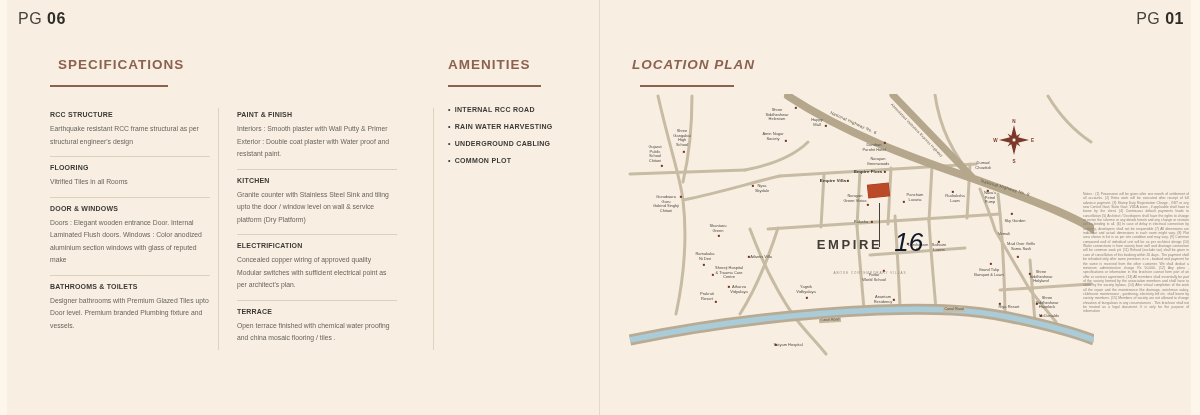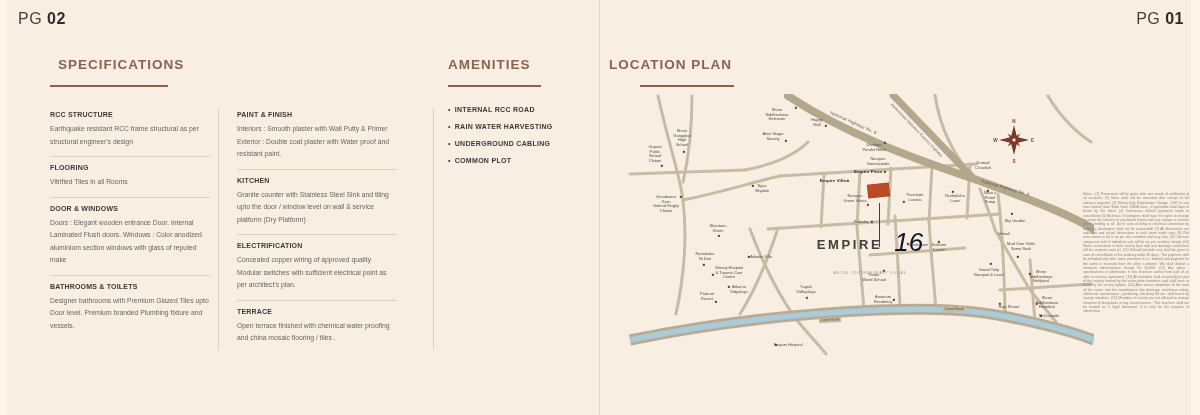--- a/index.html
+++ b/index.html
@@ -17,21 +17,21 @@
   .pg b{font-weight:bold;color:#2f2d2a;}
   .pg-left{left:18px;}
   .pg-right{right:16px;}
 
   .big-title{position:absolute;top:57px;font-size:13.5px;font-weight:bold;letter-spacing:1px;color:#8c6150;}
   .title-rule{position:absolute;top:85px;height:1.5px;background:#8c6150;}
   #spec-title{left:58px;}
   #spec-rule{left:50px;width:118px;}
   #amen-title{left:448px;}
   #amen-rule{left:448px;width:93px;}
-  #loc-title{left:609px;}
+  #loc-title{left:632px;font-style:italic;}
   #loc-rule{left:640px;width:94px;}
 
   .spec-col{position:absolute;top:104px;width:160px;}
   #spec-col-1{left:50px;}
   #spec-col-2{left:237px;}
   .vdiv{position:absolute;top:108px;width:1px;height:242px;background:#ddd3c0;}
   #vdiv-1{left:218px;}
   #vdiv-2{left:433px;}
 
   .spec-item{padding:7px 0 8px 0;border-bottom:1px solid #dcd1bd;}
@@ -73,21 +73,21 @@
        color:#8d847a;text-align:justify;}
 </style>
 </head>
 <body>
 
 <div class="spread">
   <div class="edge-strip edge-left"></div>
   <div class="edge-strip edge-right"></div>
   <div class="page-fold"></div>
 
-  <div class="pg pg-left"><span>PG</span> <b>02</b></div>
+  <div class="pg pg-left"><span>PG</span> <b>06</b></div>
   <div class="pg pg-right"><span>PG</span> <b>01</b></div>
 
   <div class="big-title" id="spec-title">SPECIFICATIONS</div>
   <div class="title-rule" id="spec-rule"></div>
   <div class="big-title" id="amen-title">AMENITIES</div>
   <div class="title-rule" id="amen-rule"></div>
   <div class="big-title" id="loc-title">LOCATION PLAN</div>
   <div class="title-rule" id="loc-rule"></div>
 
   <div class="spec-col" id="spec-col-1">

